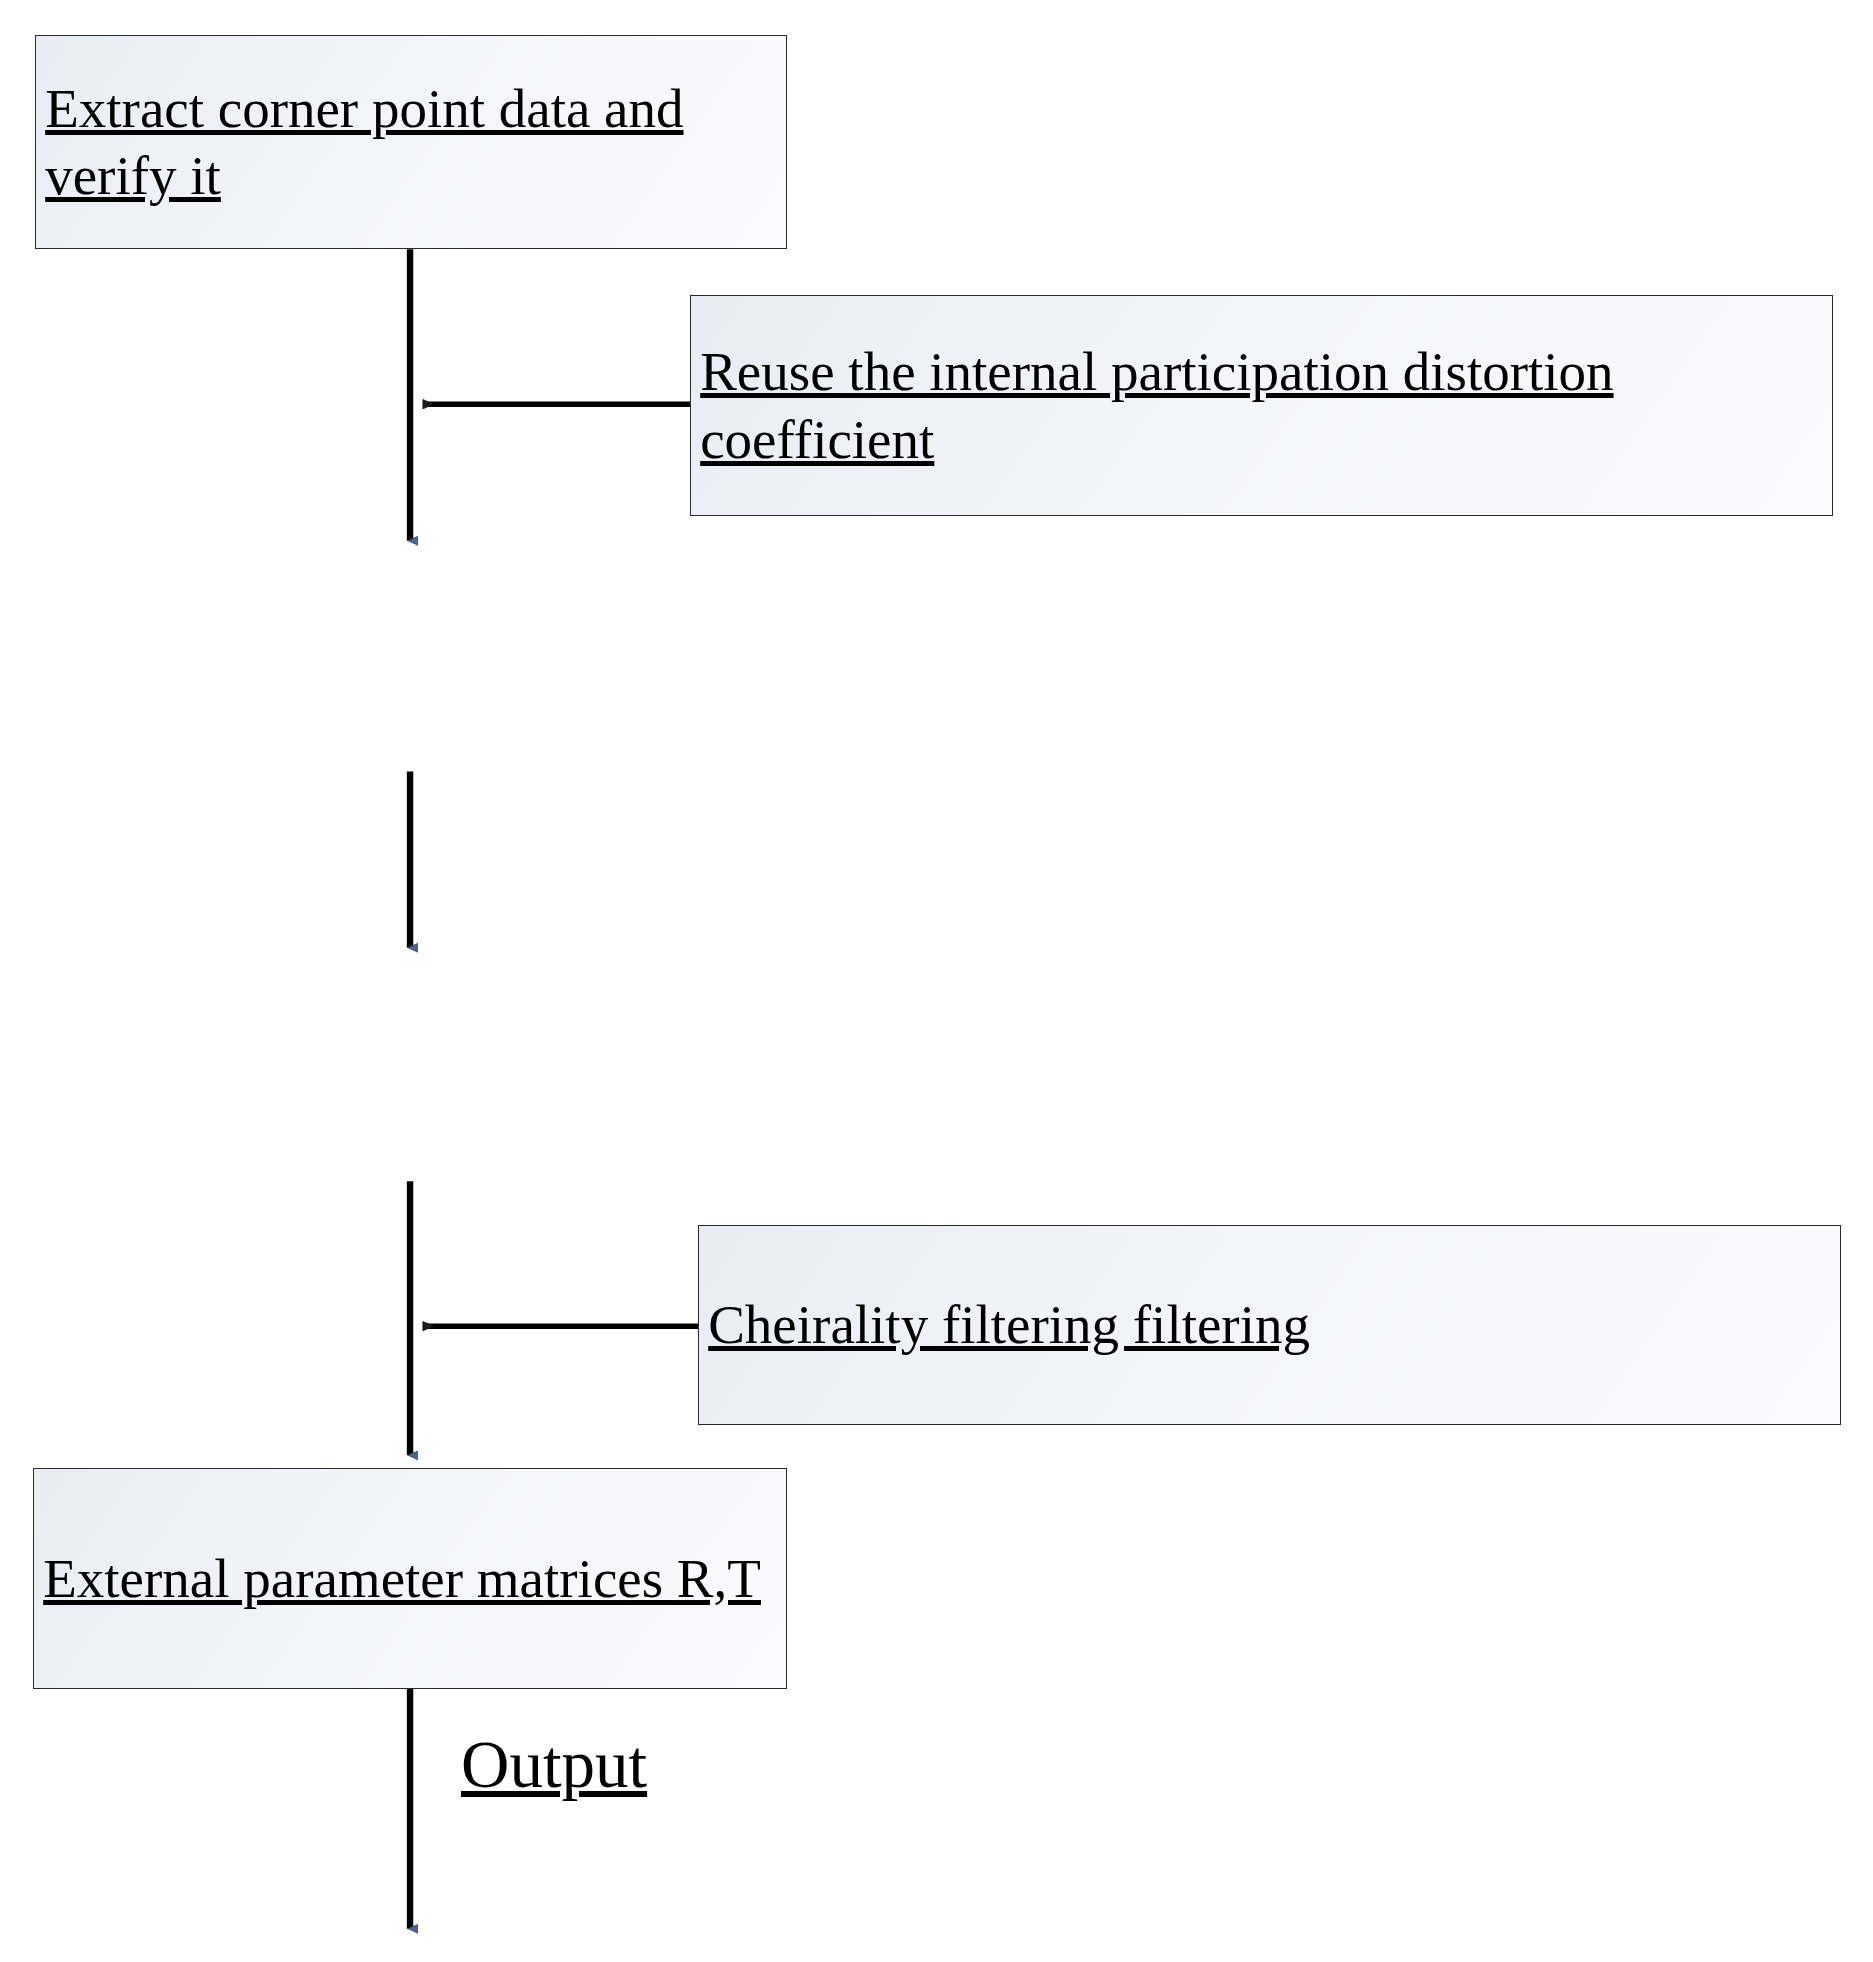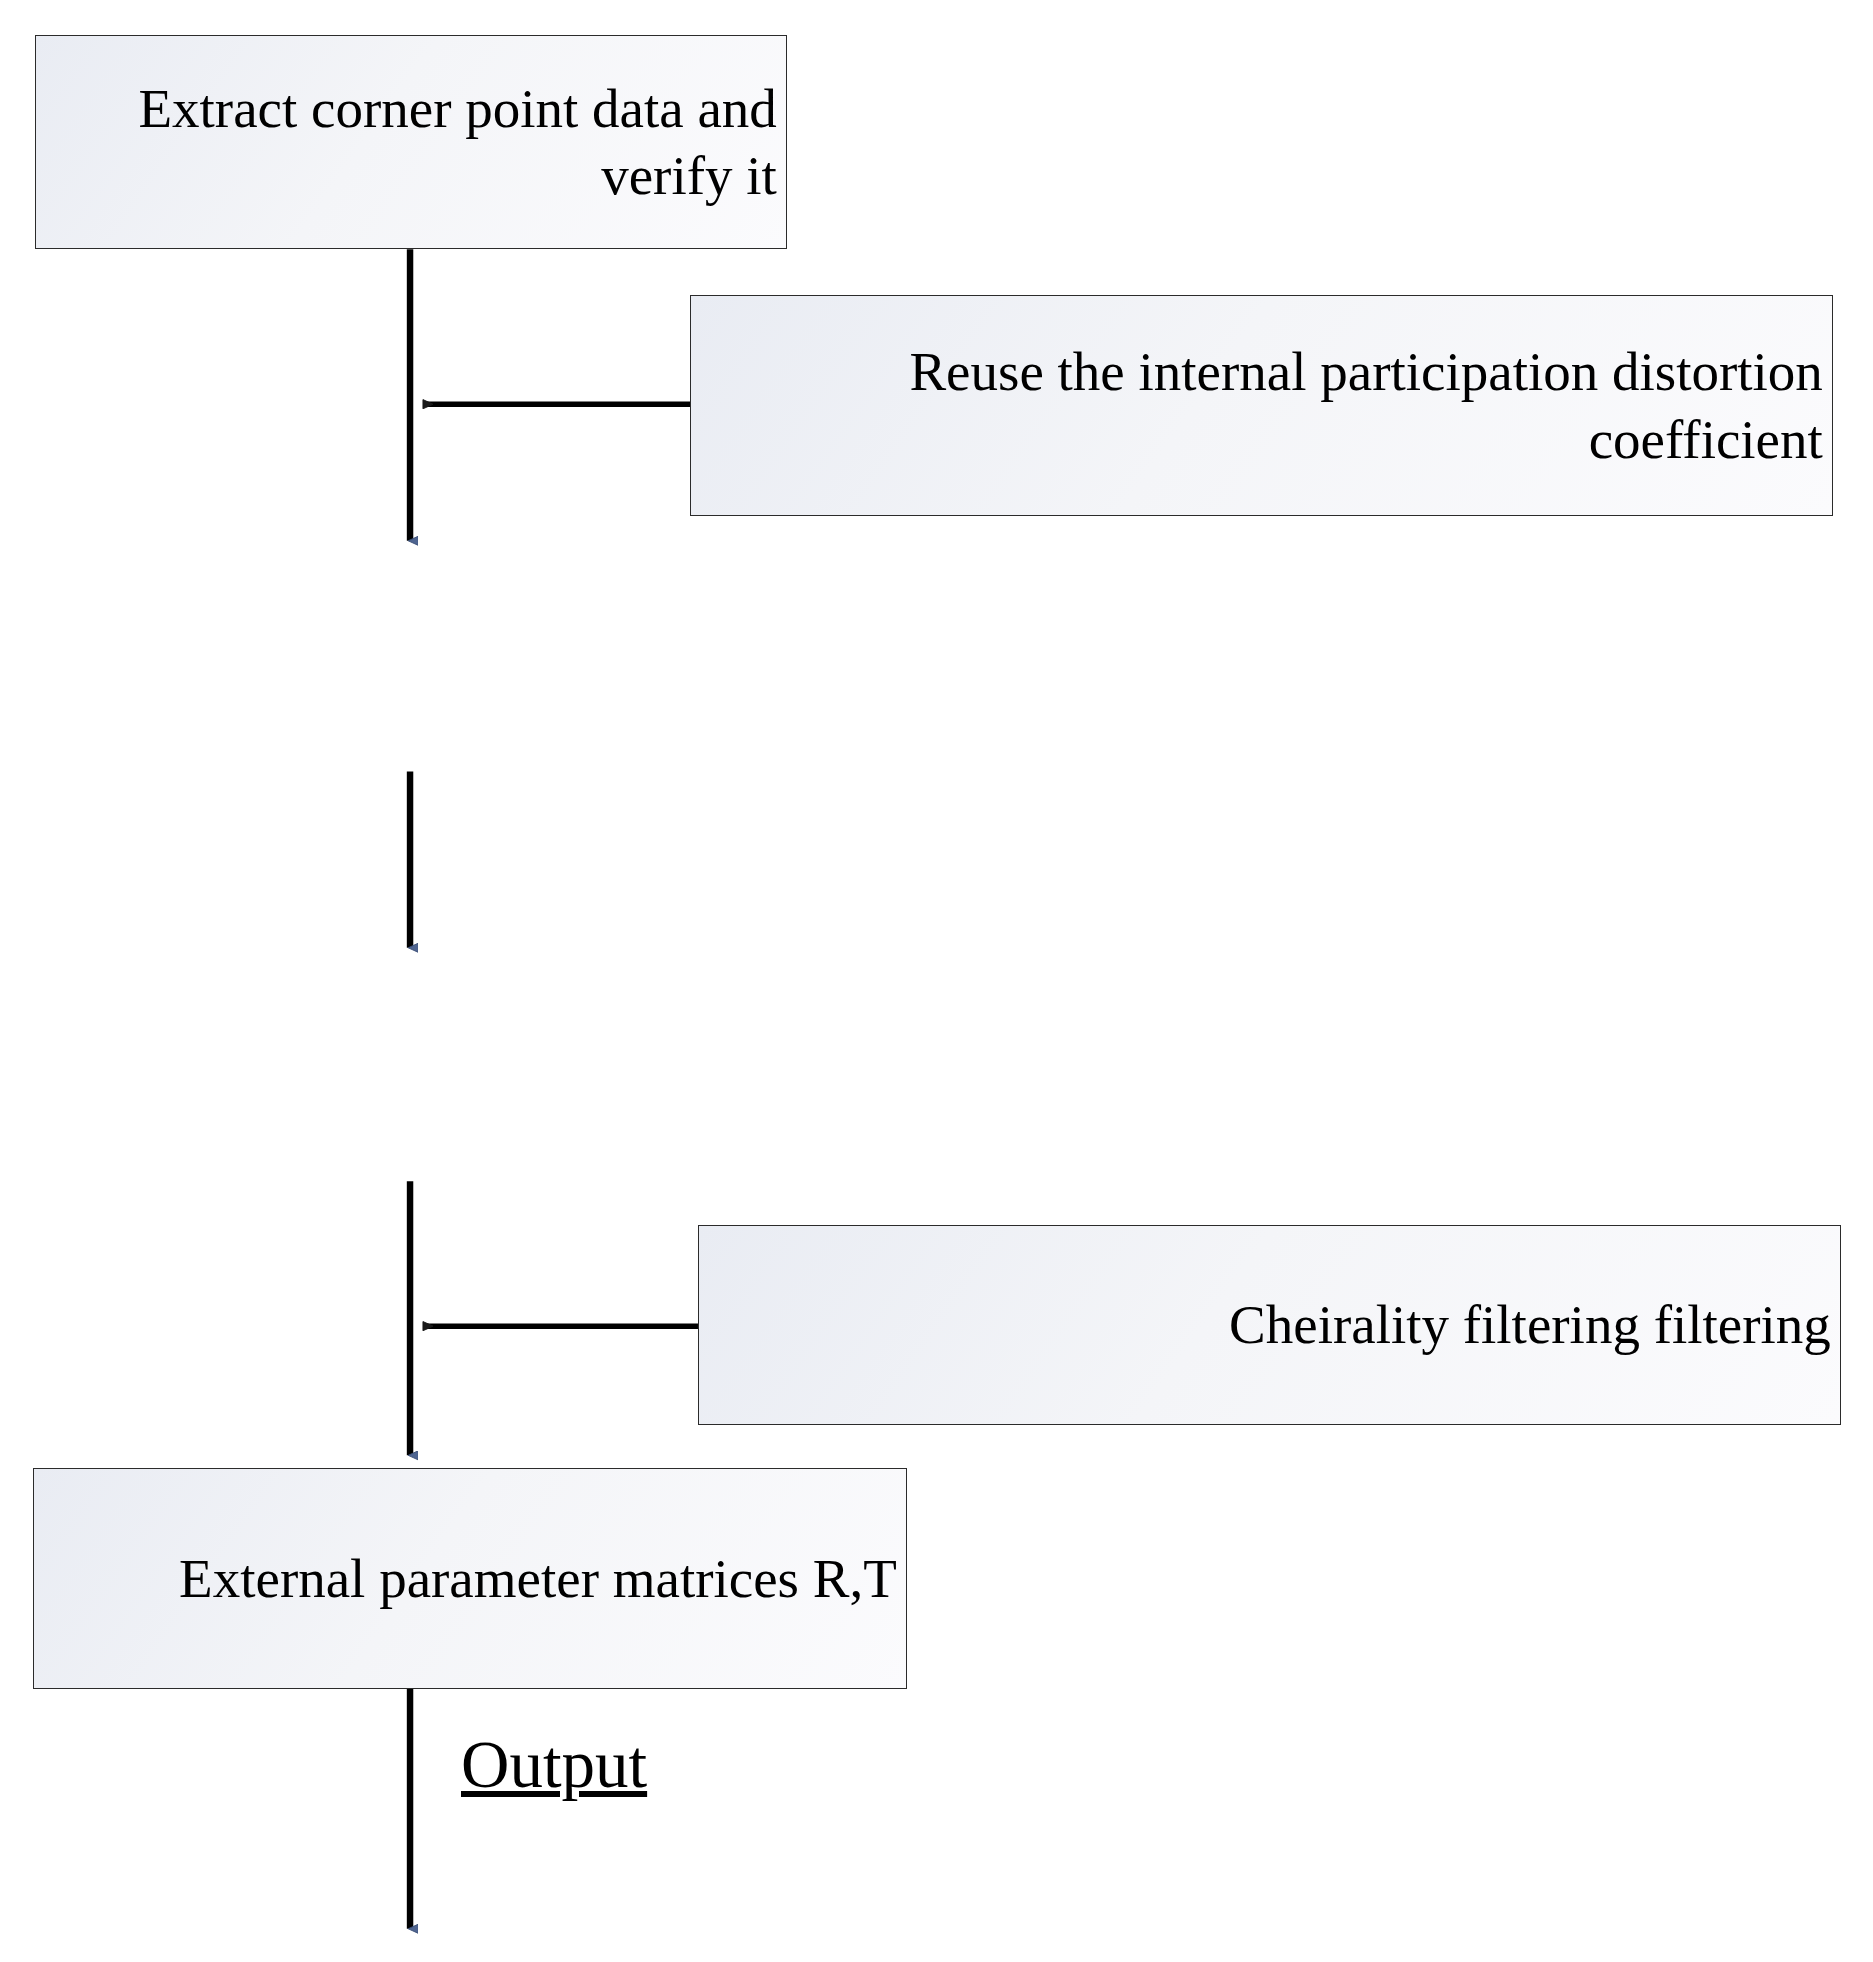--- a/index.html
+++ b/index.html
@@ -19,24 +19,25 @@
     overflow: hidden;
   }
   .node {
     position: absolute;
     box-sizing: border-box;
     border: 1.8px solid #2b2b2b;
     background: linear-gradient(125deg, #e9ecf3 0%, #f4f5f8 45%, #fbfbfd 100%);
     display: flex;
     align-items: center;
     justify-content: center;
-    text-align: right;
+    text-align: left;
     line-height: 1.22;
     color: #000000;
     padding: 3.7px 9.2px;
+    text-decoration: underline;
   }
   .node span {
     display: block;
     width: 100%;
   }
   .lbl {
     position: absolute;
     color: #000000;
     white-space: nowrap;
   }
@@ -84,21 +85,21 @@
   <div class="node" style="left:690px; top:295px; width:1143px; height:221px; font-size:55px;">
     <span>Reuse the internal participation distortion coefficient</span>
   </div>
 
 
 
   <div class="node" style="left:698px; top:1225px; width:1143px; height:200px; font-size:55px;">
     <span>Cheirality filtering filtering</span>
   </div>
 
-  <div class="node" style="left:33px; top:1468px; width:874px; height:221px; font-size:55px;">
+  <div class="node" style="left:33px; top:1468px; width:754px; height:221px; font-size:55px;">
     <span>External parameter matrices R,T</span>
   </div>
 
   <div class="lbl" style="left:461px; top:1726px; font-size:67px;text-decoration:underline;">
     <span>Output</span>
   </div>
 
 </div>
 
 

